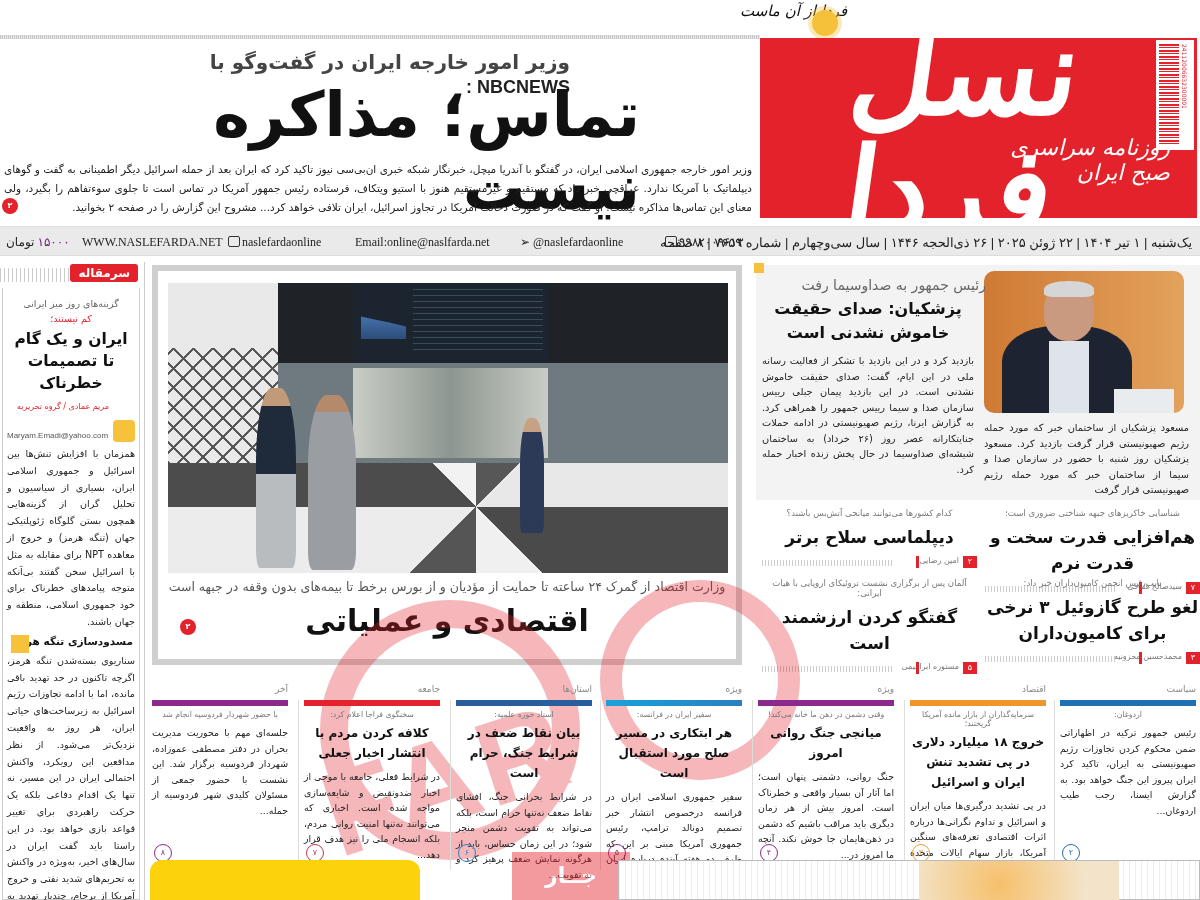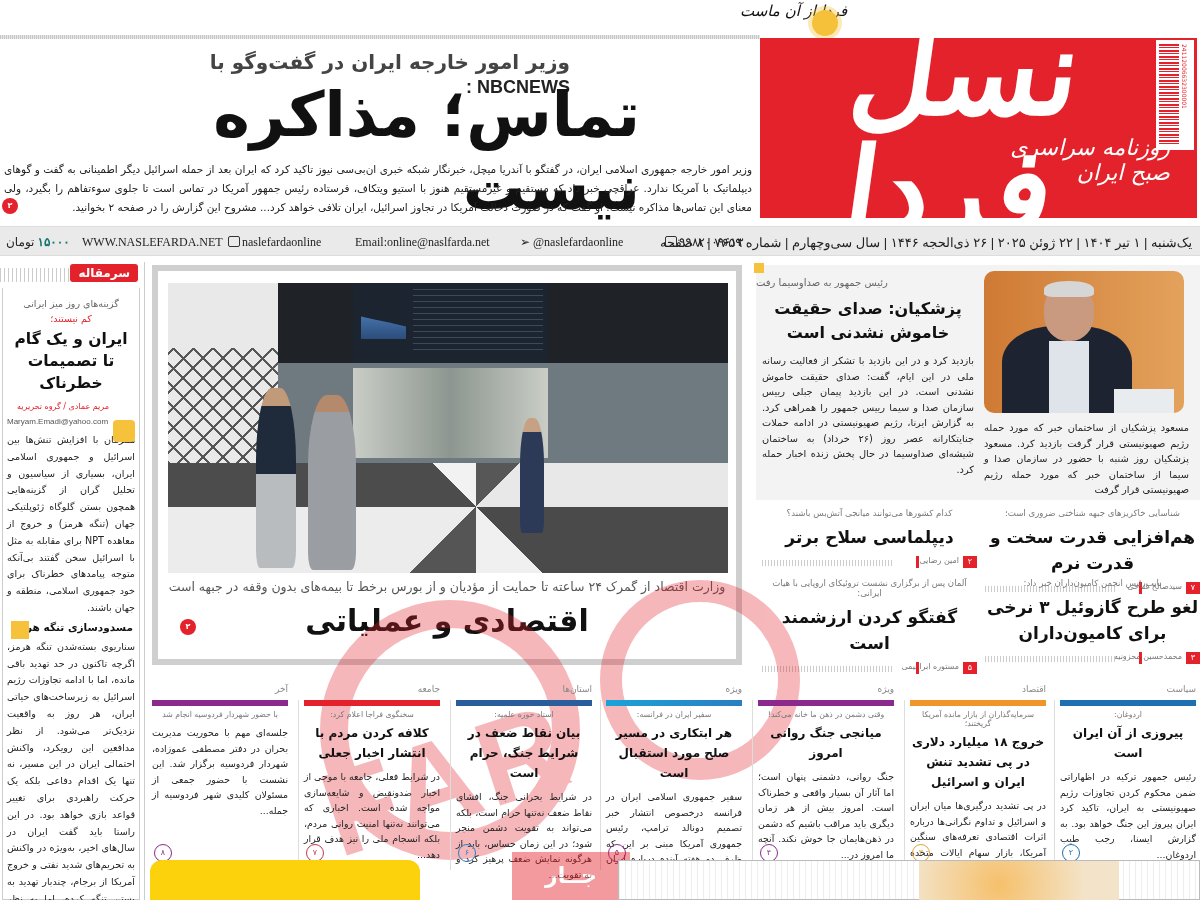--- a/index.html
+++ b/index.html
@@ -19,38 +19,38 @@
 #top-kicker{position:absolute;left:190px;top:50px;width:380px;font-size:20px;color:#444;direction:rtl;text-align:right;font-weight:bold}
 #top-kicker .nbc{font-family:"Liberation Sans",sans-serif;font-weight:bold;color:#222;font-size:18px}
 #top-headline{position:absolute;left:120px;top:78px;width:520px;font-size:62px;font-weight:bold;direction:rtl;text-align:right;letter-spacing:-1px;color:#111}
 #top-lead{position:absolute;left:4px;top:160px;width:748px;font-size:10.5px;line-height:19px;direction:rtl;text-align:justify;color:#222}
 .pg-badge{display:inline-block;width:16px;height:16px;border-radius:50%;background:#e3222b;color:#fff;font-size:8px;text-align:center;line-height:16px;font-weight:bold}
 #top-lead-badge{position:absolute;left:2px;top:198px}
 
 #infobar{position:absolute;left:0;top:226px;width:1200px;height:30px;background:#eaeaea;border-top:1px solid #ddd;border-bottom:1px solid #ddd;font-family:"Liberation Serif",serif;font-size:12px}
 #infobar .item{position:absolute;top:8px;white-space:nowrap;color:#222}
 #info-price{left:6px;direction:rtl}
-#info-price .val{color:#0f766e;font-weight:bold}
+#info-price .val{color:#701a75;font-weight:normal}
 #info-web{left:82px}
 #info-insta{left:228px}
 #info-email{left:355px}
 #info-tg{left:520px}
 #info-phone{left:665px}
 #info-date{left:760px;width:432px;direction:rtl;text-align:left;font-family:Liberation Sans, sans-serif;font-size:13px}
 .ico{display:inline-block;width:12px;height:11px;border:1.5px solid #333;border-radius:2px;vertical-align:-1px;margin-right:2px}
 
 #editorial{position:absolute;left:0;top:262px;width:145px;height:638px;border-right:1px solid #ccc}
 #ed-tab{position:absolute;right:6px;top:2px;background:#e3222b;color:#fff;font-size:12px;font-weight:bold;padding:2px 8px;border-radius:3px;direction:rtl}
 #ed-hatch{position:absolute;left:0;top:6px;width:82px;height:14px;background:repeating-linear-gradient(90deg,#ccc 0 1px,#fff 1px 4px)}
 #ed-box{position:absolute;left:2px;top:26px;width:138px;height:612px;border:1px solid #ccc;border-top:none;padding:4px 4px 0 4px}
 .ed-kicker{font-size:9.5px;color:#666;direction:rtl;text-align:center;margin-top:6px}
 .ed-kicker2{font-size:9.5px;color:#e3222b;direction:rtl;text-align:center;margin-top:4px}
 #ed-title{font-size:15.5px;font-weight:bold;direction:rtl;text-align:center;line-height:22px;margin-top:4px}
 #ed-author{font-size:8px;color:#e3222b;direction:rtl;text-align:right;margin-top:8px;padding-right:26px}
-#ed-email{font-size:8px;color:#555;text-align:left;font-family:"Liberation Sans",sans-serif;margin-top:6px}
+#ed-email{font-size:8px;color:#555;text-align:left;font-family:"Liberation Sans",sans-serif;margin-top:20px}
 #ed-logo{position:absolute;right:4px;top:132px;width:22px;height:22px;background:#f7c23b;border-radius:4px}
 .ed-body{font-size:9.6px;line-height:16.8px;direction:rtl;text-align:justify;color:#222;margin-top:6px}
 #ed-sub{font-size:10.5px;font-weight:bold;direction:rtl;text-align:right;margin-top:4px;position:relative;padding-right:2px}
 #ed-sub-mark{position:absolute;left:4px;top:0;width:18px;height:18px;background:#f7c23b}
 
 #feature{position:absolute;left:152px;top:265px;width:590px;height:400px;border:6px solid #cfcfcf;background:#fff}
 #feature-photo{position:absolute;left:10px;top:12px;width:560px;height:290px;overflow:hidden;background:#888}
 #feature-photo .board{position:absolute;left:185px;top:0;width:195px;height:80px;background:#1c2430}
 #feature-photo .board::before{content:"";position:absolute;left:8px;top:28px;width:45px;height:28px;background:linear-gradient(180deg,#4b7ab6,#2b4d7a);clip-path:polygon(0 20%,30% 30%,60% 40%,100% 55%,100% 100%,0 100%)}
 #feature-photo .board::after{content:"";position:absolute;left:60px;top:6px;width:130px;height:66px;background:repeating-linear-gradient(180deg,#3a4a5d 0 1px,transparent 1px 6px)}
@@ -68,21 +68,21 @@
 #feature-badge{position:absolute;left:22px;top:348px}
 
 #pres{position:absolute;left:756px;top:265px;width:444px;height:235px;background:#f3f3f3}
 #pres-photo{position:absolute;left:228px;top:6px;width:200px;height:142px;border-radius:10px;overflow:hidden;background:linear-gradient(90deg,#cf7a34,#e3a25c)}
 #pres-photo .suit{position:absolute;left:18px;top:55px;width:130px;height:90px;background:#1d2330;border-radius:40% 40% 0 0}
 #pres-photo .shirt{position:absolute;left:65px;top:70px;width:40px;height:75px;background:#dfe4ea}
 #pres-photo .head{position:absolute;left:60px;top:12px;width:50px;height:58px;background:#c99a80;border-radius:45%}
 #pres-photo .hair{position:absolute;left:60px;top:10px;width:50px;height:16px;background:#d6d6d6;border-radius:50% 50% 20% 20%}
 #pres-photo .laptop{position:absolute;left:130px;top:118px;width:60px;height:24px;background:#e9ecef}
 #pres-caption{position:absolute;left:228px;top:155px;width:205px;font-size:9.8px;line-height:15.5px;direction:rtl;text-align:justify;color:#222}
-#pres-kicker{position:absolute;left:0;top:12px;width:212px;font-size:10px;color:#666;direction:rtl;text-align:left}
+#pres-kicker{position:absolute;left:18px;top:12px;width:212px;font-size:14px;color:#666;direction:rtl;text-align:right}
 #pres-title{position:absolute;left:6px;top:32px;width:212px;font-size:16px;font-weight:bold;line-height:24px;direction:rtl;text-align:center}
 #pres-body{position:absolute;left:6px;top:88px;width:212px;font-size:9.8px;line-height:15.5px;direction:rtl;text-align:justify;color:#222}
 #pres-mark{position:absolute;left:-2px;top:-2px;width:10px;height:10px;background:#f7c23b}
 
 .mini{position:absolute;width:215px;direction:rtl}
 .mini .kick{font-size:8.6px;color:#777;text-align:center}
 .mini .ttl{font-size:17px;font-weight:bold;text-align:center;line-height:26px;margin-top:6px}
 .mini .byline{position:relative;height:14px;margin-top:6px}
 .mini .byline .hatch{position:absolute;left:0;top:4px;width:130px;height:6px;background:repeating-linear-gradient(90deg,#ccc 0 1px,#fff 1px 3px)}
 .mini .byline .bar{position:absolute;right:58px;top:0;width:3px;height:12px;background:#e3222b}
@@ -251,21 +251,20 @@
 <div id="stamp">
   <div class="ring"></div>
   <div class="ring2"></div>
   <div class="word">FAR</div>
 </div>
 
 <div class="col" style="left:1060px">
   <div class="sec">سیاست</div>
   <div class="stripe" style="background:#1f6fb3"></div>
   <div class="kick">اردوغان:</div>
-  <div class="ttl">پیروزی از آن ایران است</div>
   <div class="body">رئیس جمهور ترکیه در اظهاراتی ضمن محکوم کردن تجاوزات رژیم صهیونیستی به ایران، تاکید کرد ایران پیروز این جنگ خواهد بود. به گزارش ایسنا، رجب طیب اردوغان...</div>
   <span class="pg" style="border-color:#1f6fb3;color:#1f6fb3">۲</span>
 </div>
 <div class="col-div" style="left:1054px"></div>
 <div class="col" style="left:910px">
   <div class="sec">اقتصاد</div>
   <div class="stripe" style="background:#f0952a"></div>
   <div class="kick">سرمایه‌گذاران از بازار مانده آمریکا گریختند؛</div>
   <div class="ttl">خروج ۱۸ میلیارد دلاری در پی تشدید تنش ایران و اسرائیل</div>
   <div class="body">در پی تشدید درگیری‌ها میان ایران و اسرائیل و تداوم نگرانی‌ها درباره اثرات اقتصادی تعرفه‌های سنگین آمریکا، بازار سهام ایالات متحده شاهد بزرگ‌ترین خروج سرمایه...</div>

